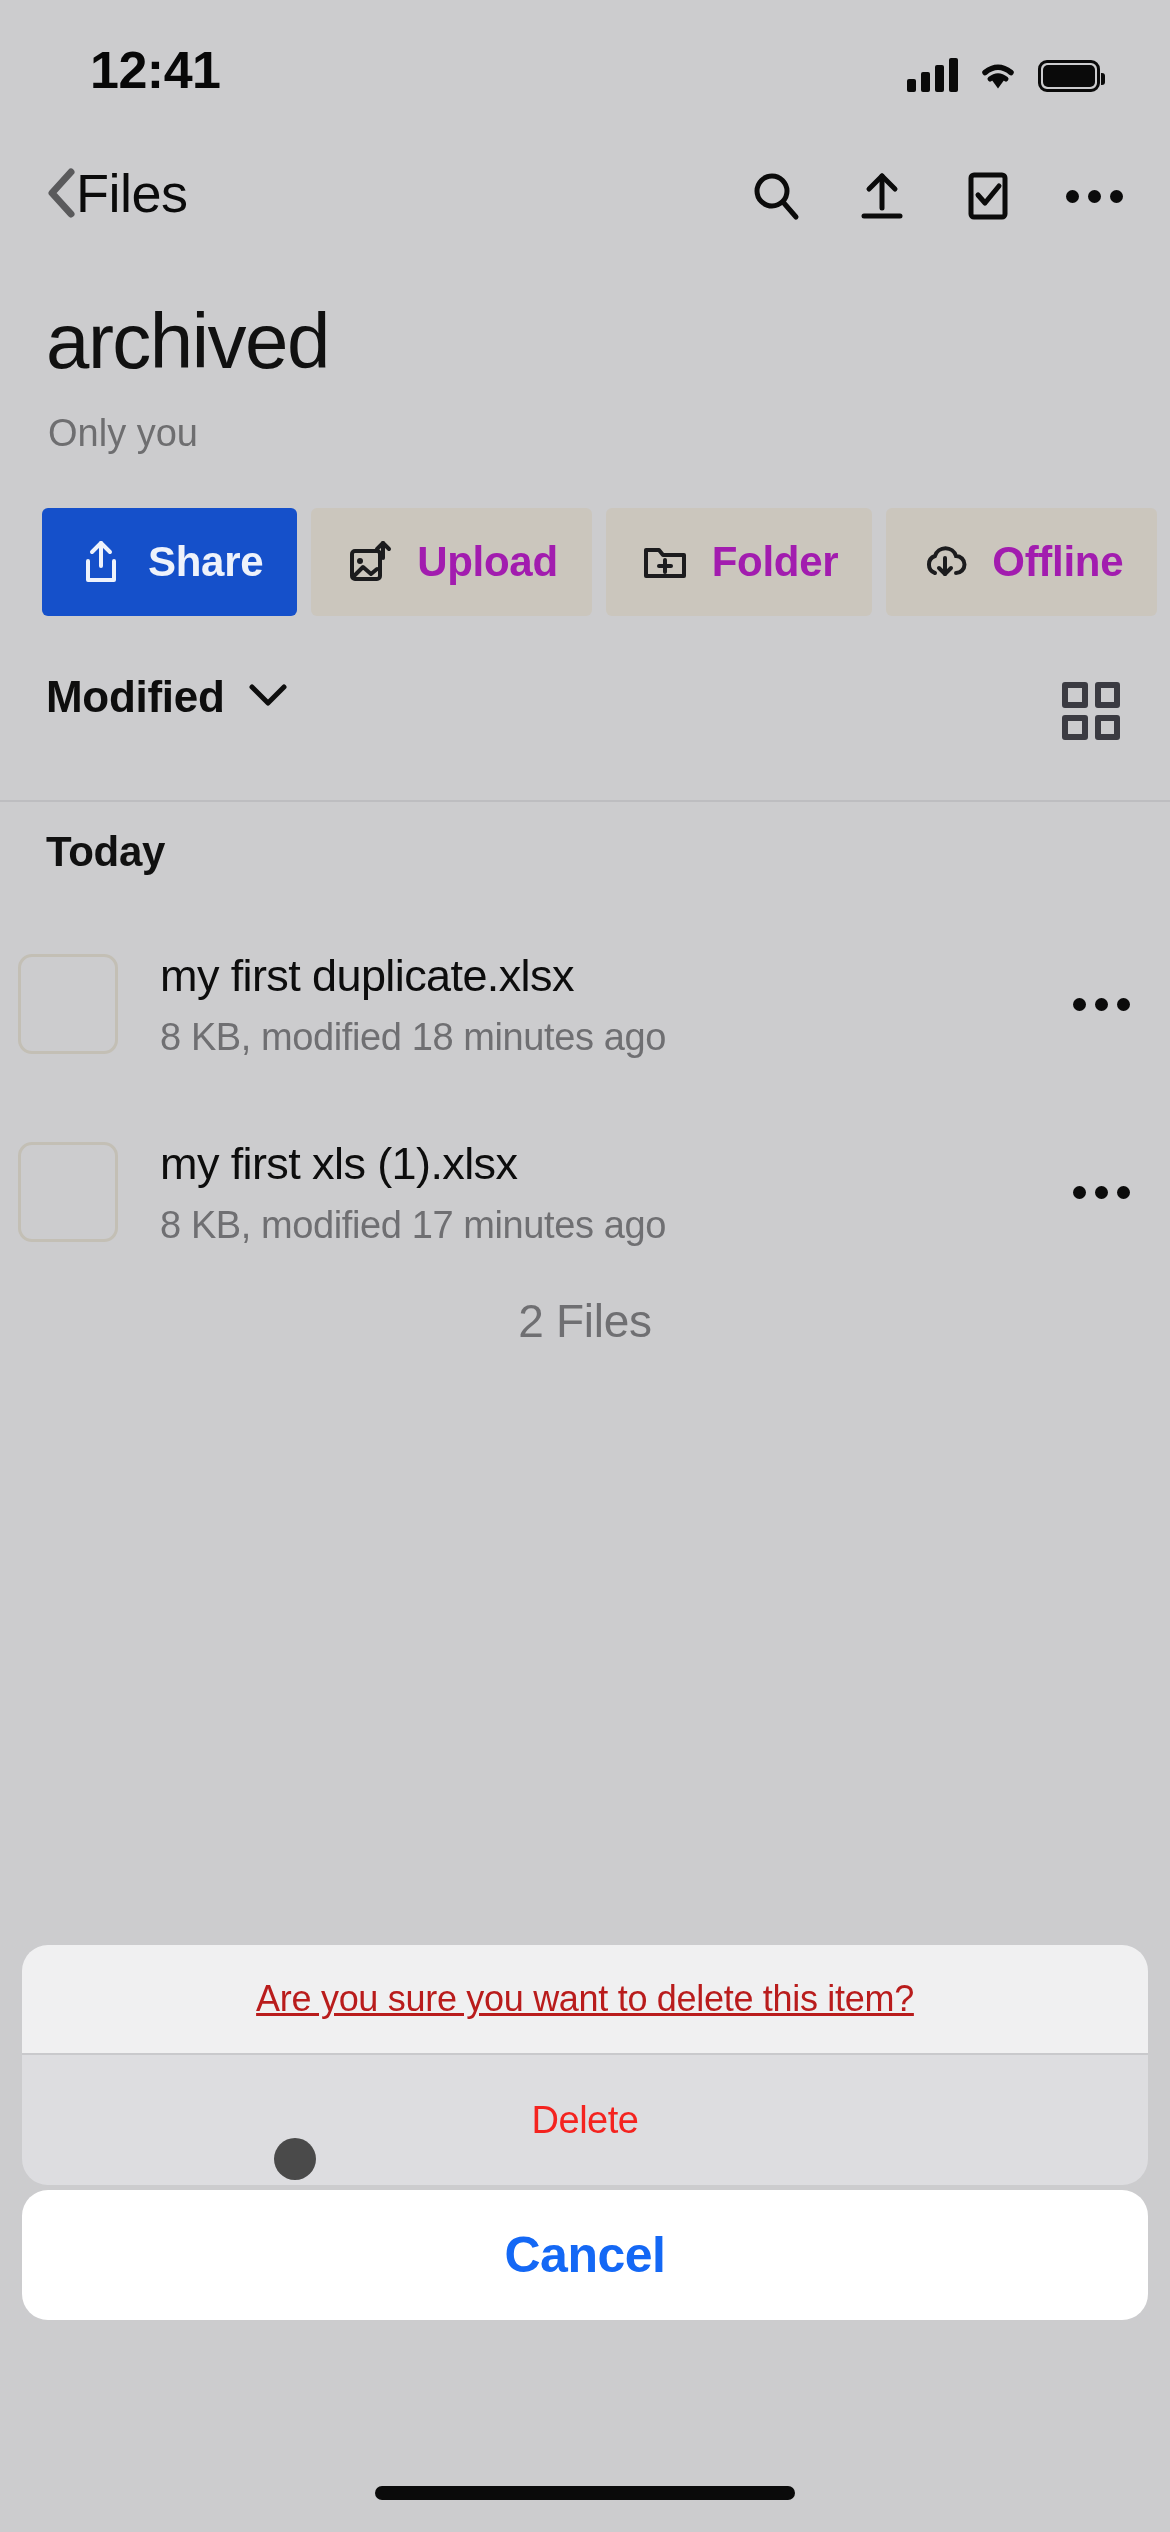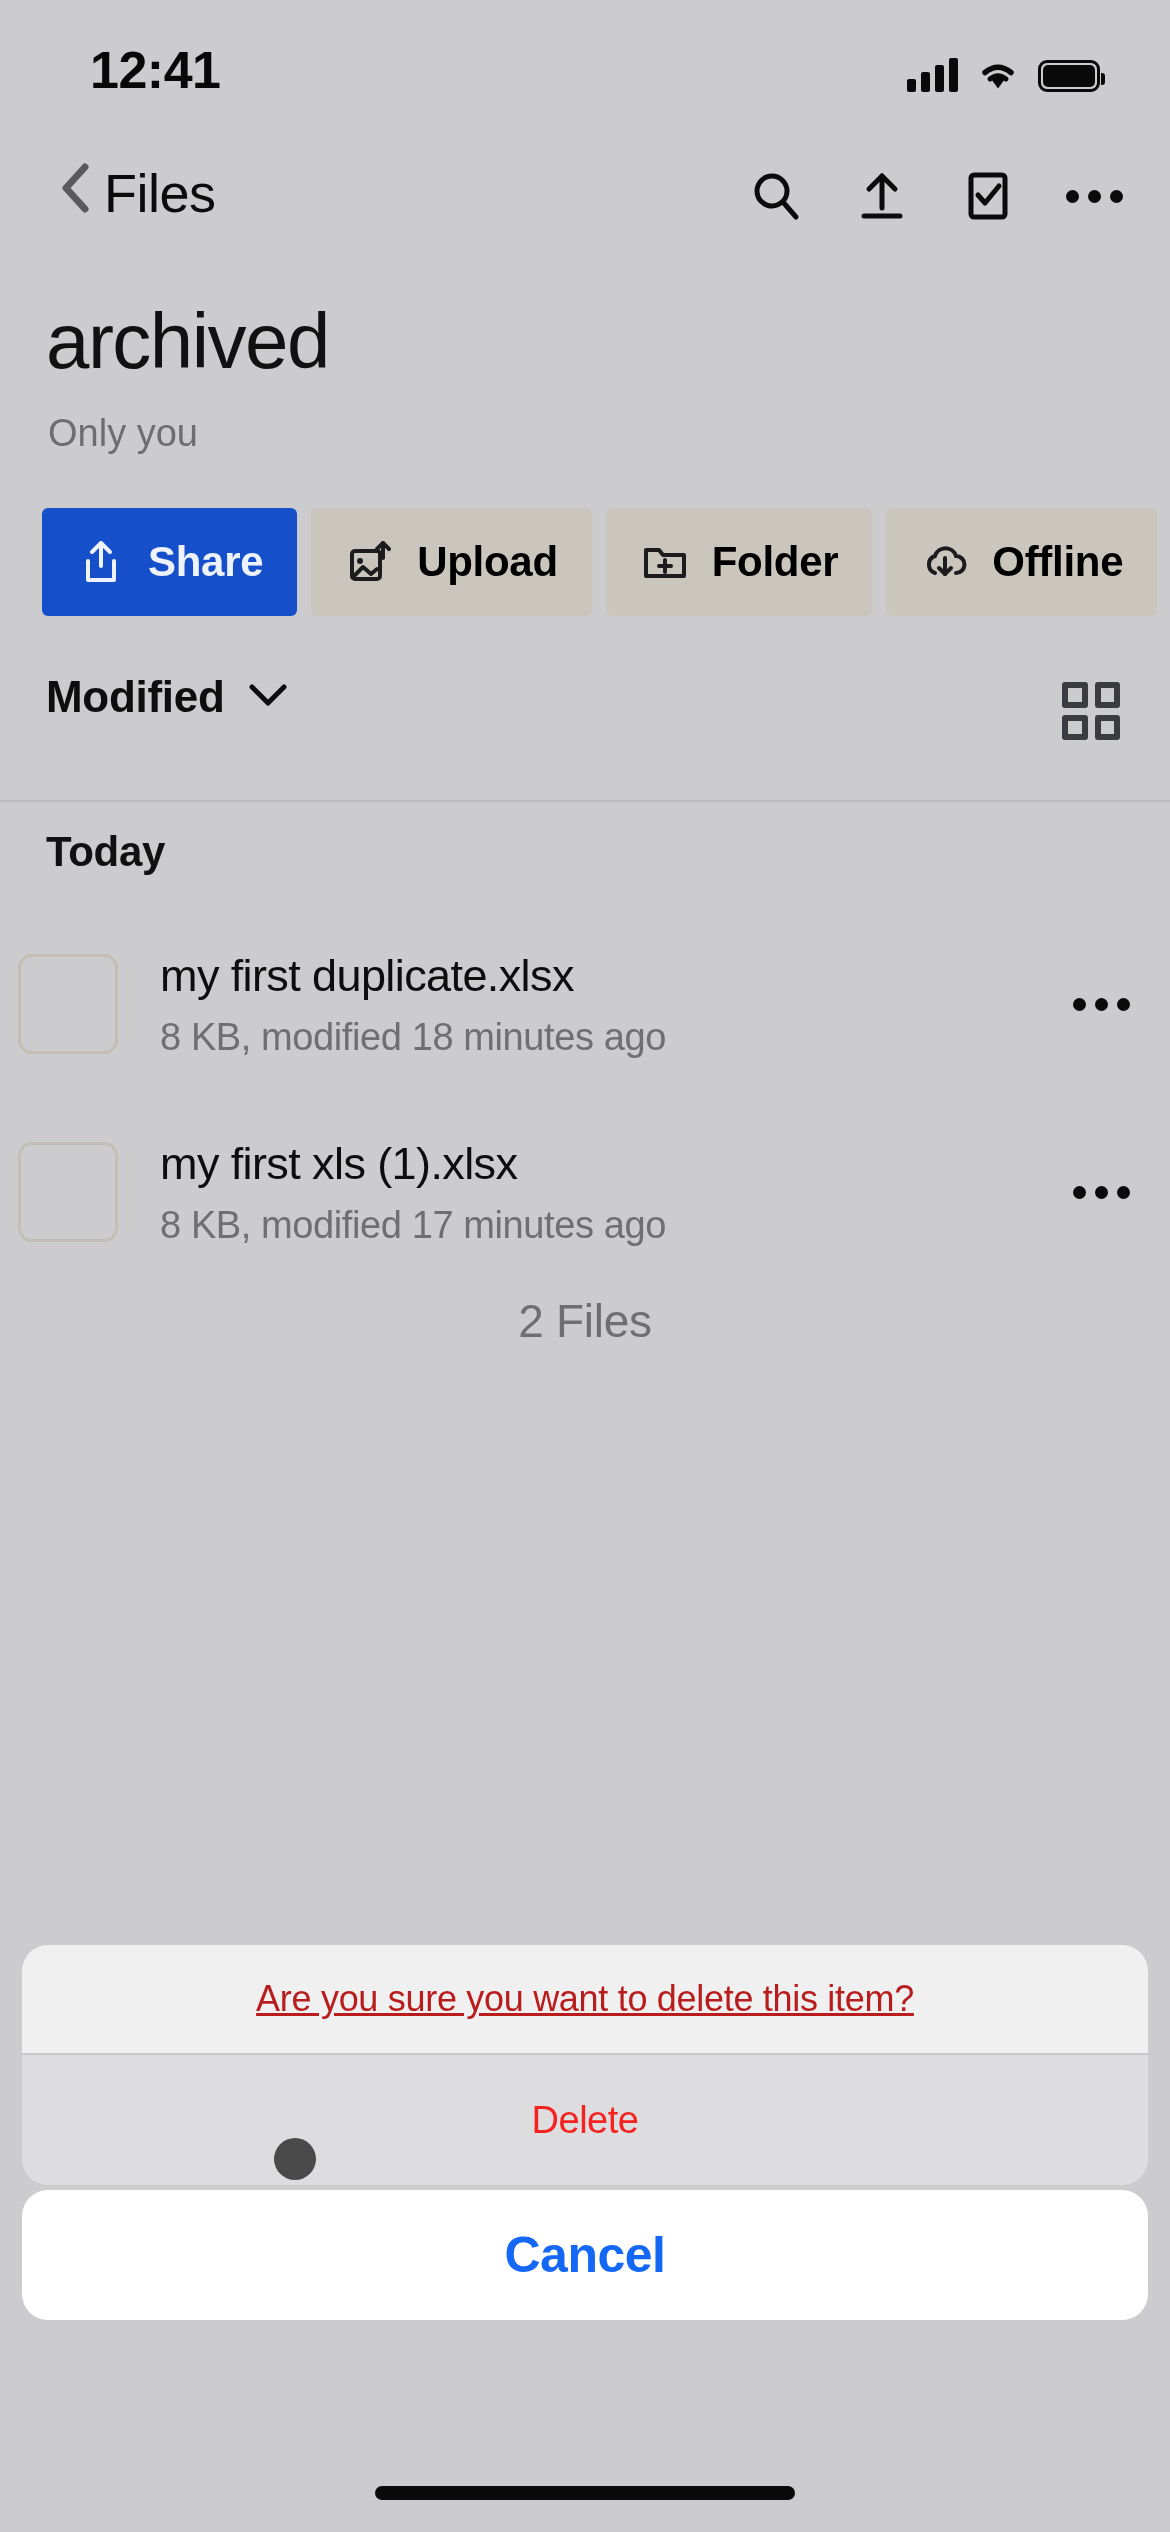--- a/index.html
+++ b/index.html
@@ -26,21 +26,21 @@
   .bars i:nth-child(2){height:20px}
   .bars i:nth-child(3){height:27px}
   .bars i:nth-child(4){height:34px}
   .wifi { position:relative; width:44px; height:34px; }
   .battery { position:relative; width:62px; height:32px; border:3px solid #0a0a0a; border-radius:9px; }
   .battery::after { content:""; position:absolute; right:-8px; top:10px; width:4px; height:12px; background:#0a0a0a; border-radius:0 3px 3px 0; }
   .battery .fill { position:absolute; left:2px; top:2px; bottom:2px; right:2px; background:#0a0a0a; border-radius:5px; }
 
   
   .navbar { position:absolute; top:150px; left:0; width:1170px; height:110px; }
-  .back { position:absolute; left:60px; top:12px; display:flex; align-items:flex-start; gap:14px; }
+  .back { position:absolute; left:46px; top:12px; display:flex; align-items:center; }
   .chev-left { width:30px; height:52px; }
   .back-label { font-size:54px; color:#0b0b0b; letter-spacing:-0.5px; }
   .nav-actions { position:absolute; right:48px; top:18px; display:flex; align-items:center; gap:50px; }
   .nav-ic { width:56px; height:56px; display:flex; align-items:center; justify-content:center; }
   .dots-h { display:flex; gap:9px; align-items:center; }
   .dots-h span { width:13px; height:13px; border-radius:50%; background:#0b0b0b; display:block; }
 
   
   .title {
     position:absolute; left:46px; top:296px;
@@ -49,21 +49,21 @@
   .subtitle {
     position:absolute; left:48px; top:412px;
     font-size:38px; color:#6e6e70;
   }
 
   
   .chips { position:absolute; left:0; top:508px; width:1170px; height:110px; display:flex; gap:14px; padding-left:42px; overflow:hidden; }
   .chip {
     height:108px; display:flex; align-items:center; justify-content:center; gap:22px;
     background:#cbc6bd; border-radius:6px; padding:0 34px; flex:none;
-    color:#000000;
+    color:#a21caf;
   }
   .chip.primary { background:#1550ca; color:#fff; }
   .chip .lbl { font-size:42px; font-weight:700; letter-spacing:-0.3px; white-space:nowrap; }
   .chip.primary .lbl { color:#eef2fb; }
   .chip .ic { width:50px; height:50px; display:flex; align-items:center; justify-content:center; }
 
   
   .sortrow { position:absolute; left:0; top:640px; width:1170px; height:135px; }
   .sort-btn { position:absolute; left:46px; top:32px; display:flex; align-items:center; gap:22px; }
   .sort-lbl { font-size:44px; font-weight:700; color:#0e0e0e; letter-spacing:-0.3px; }

